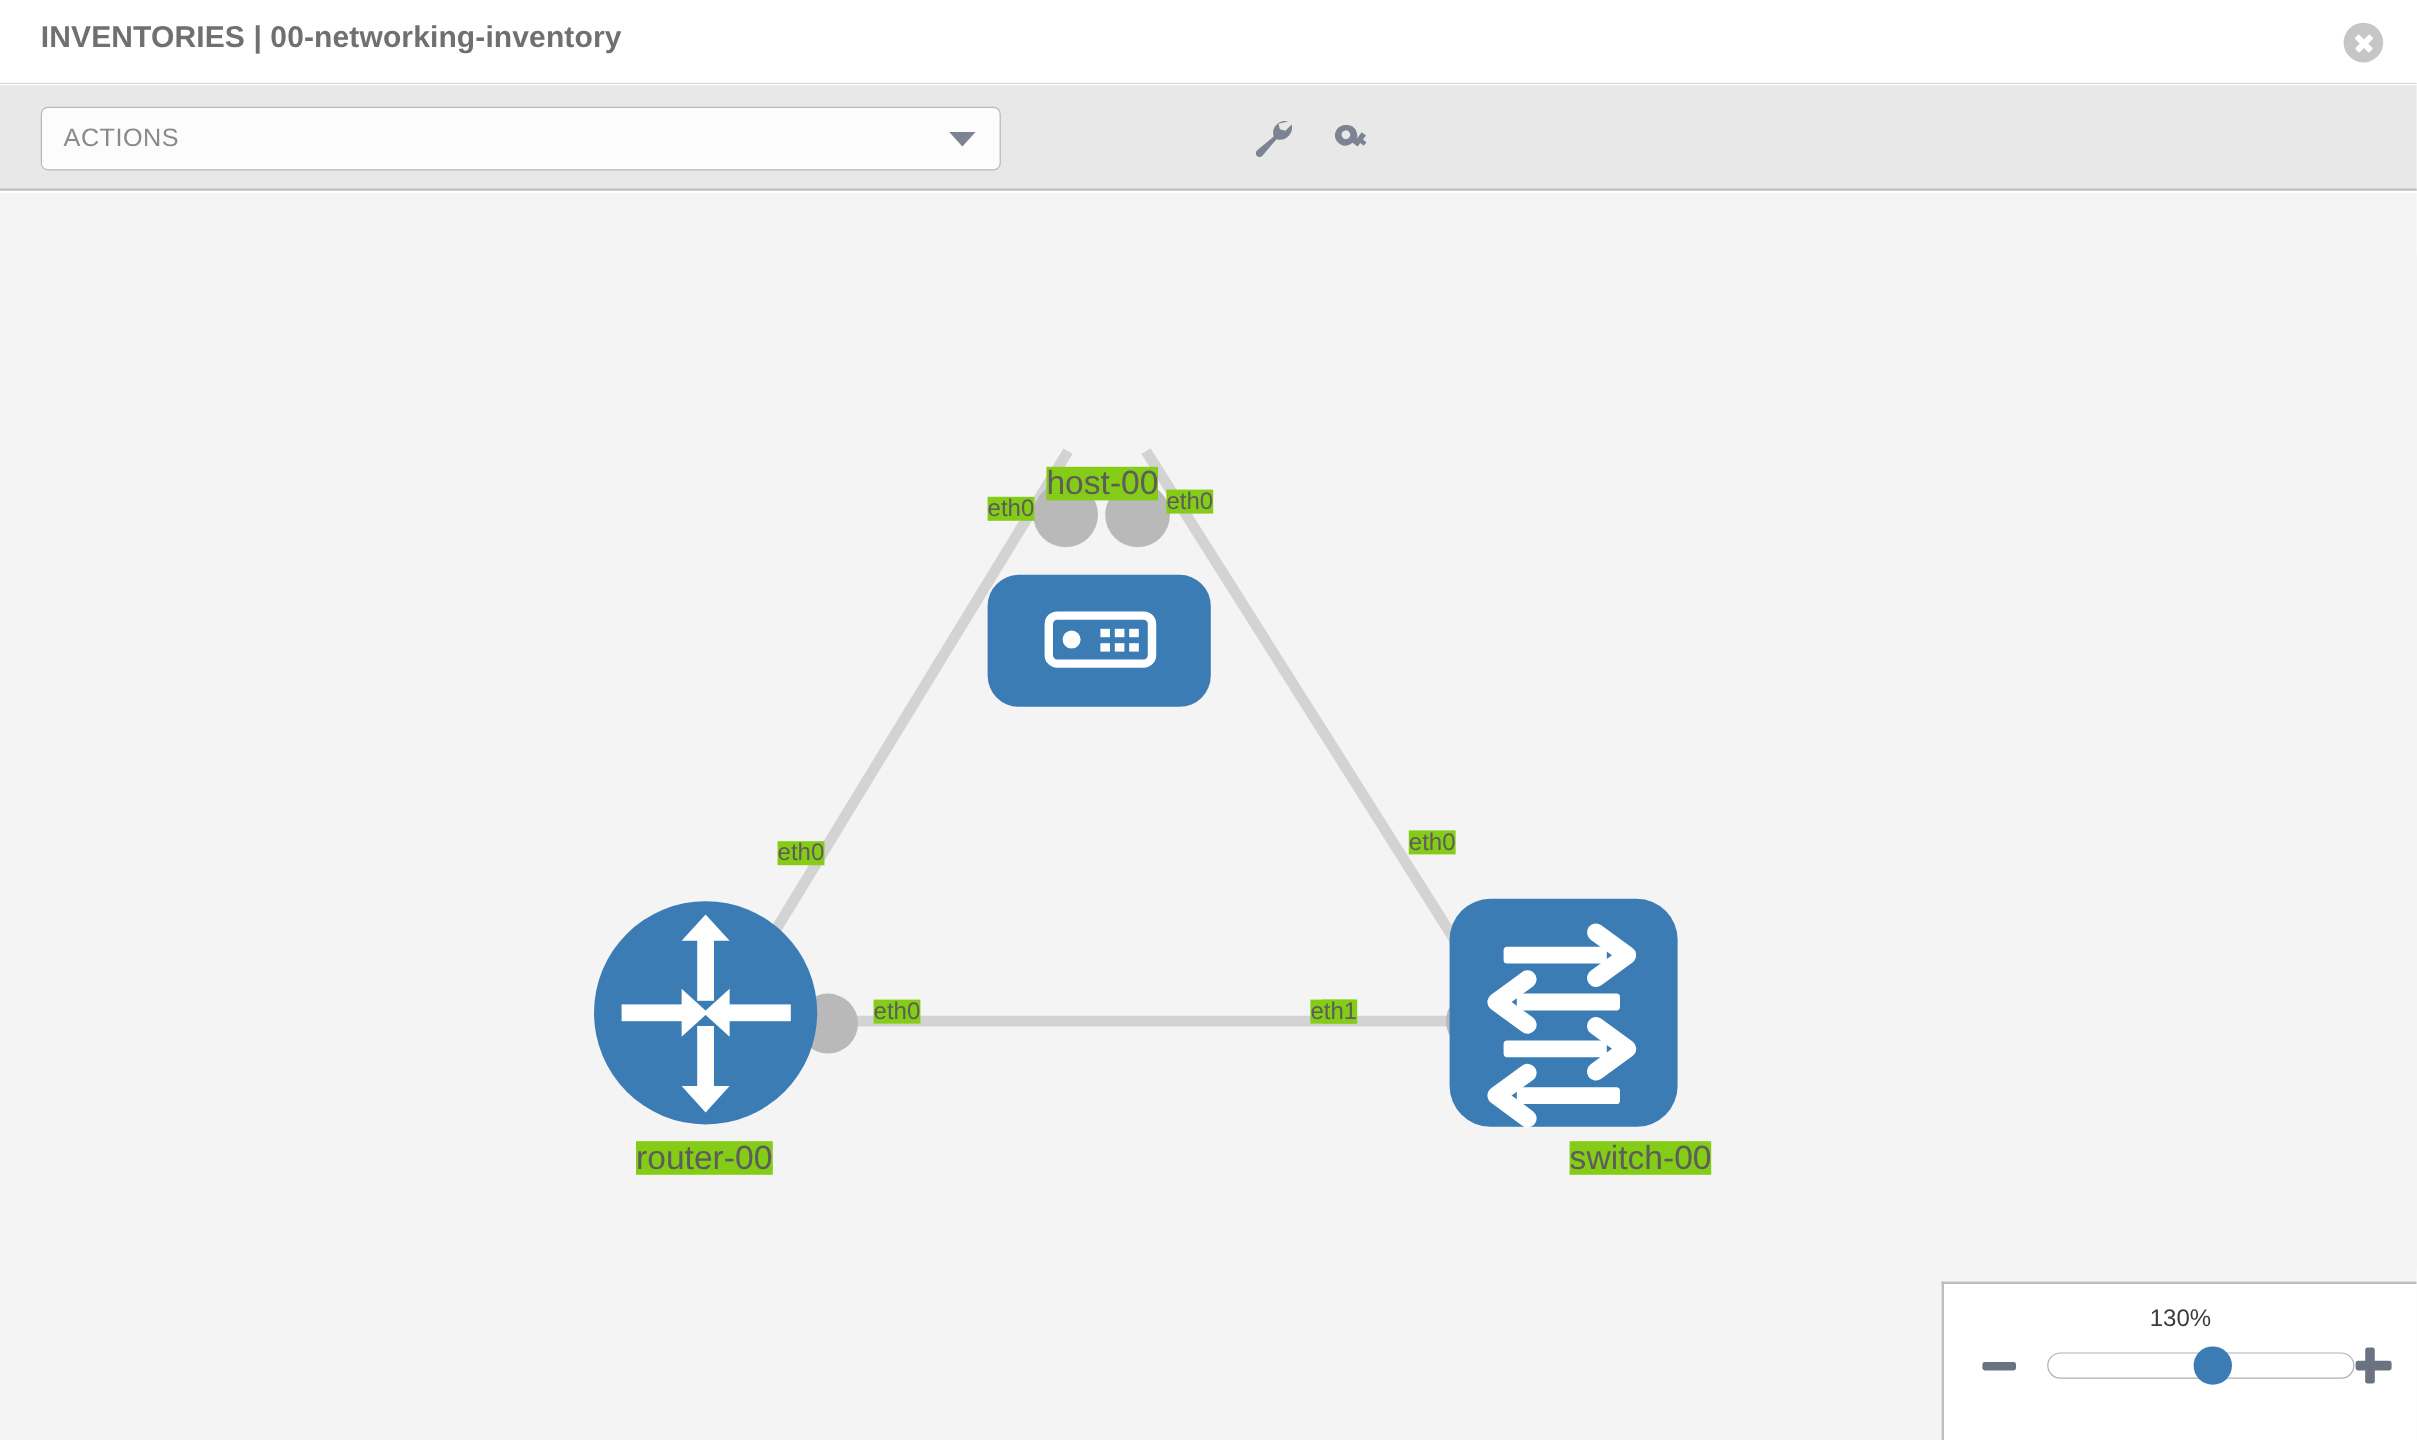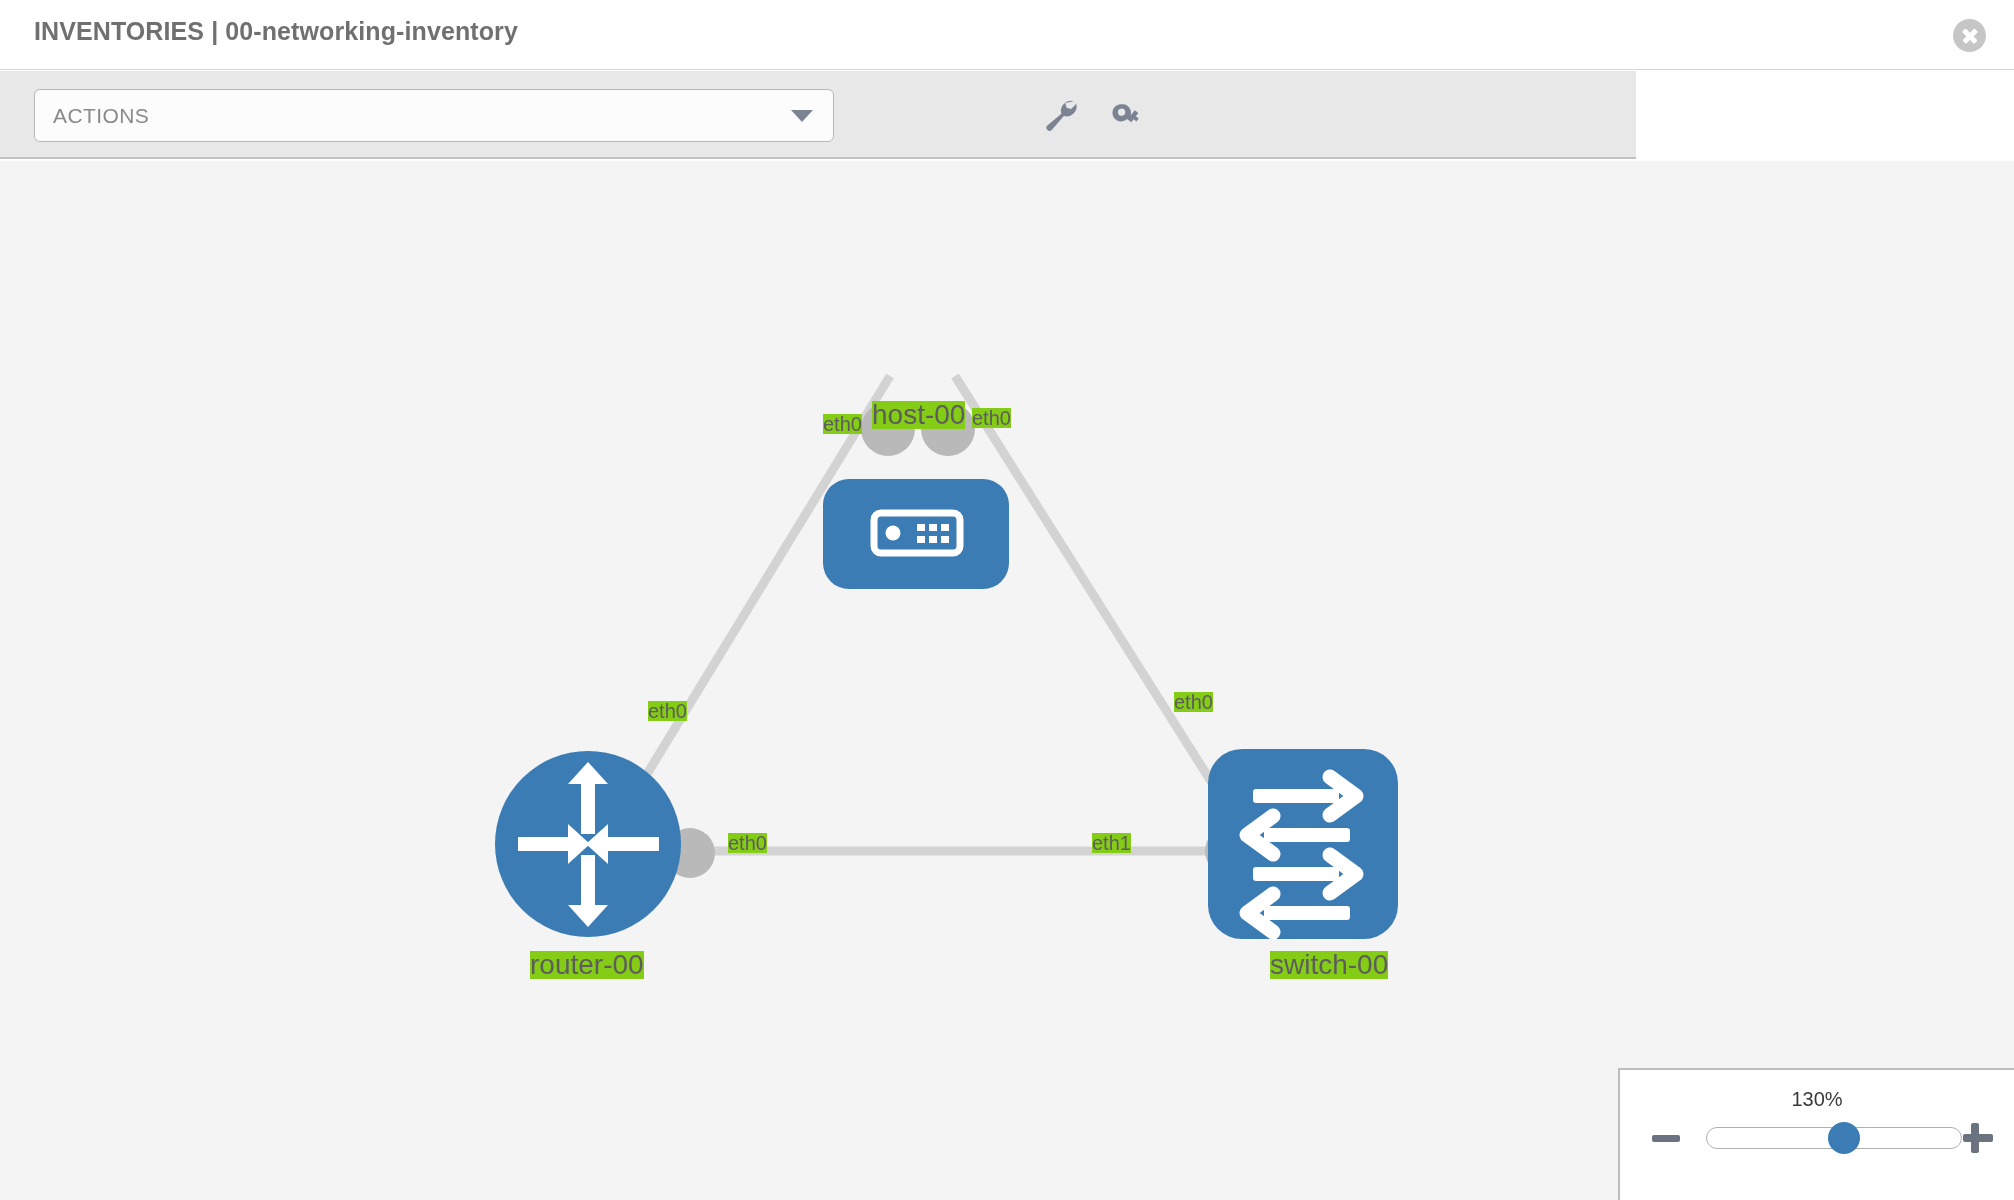--- a/index.html
+++ b/index.html
@@ -60,21 +60,21 @@
     background: #ffffff;
     border-radius: 1px;
   }
   .close-btn::before { transform: translate(-50%,-50%) rotate(45deg); }
   .close-btn::after  { transform: translate(-50%,-50%) rotate(-45deg); }
 
   
   .toolbar {
     position: absolute;
     top: 71px; left: 0;
-    width: 1636px;
+    width: 2014px;
     height: 88px;
     background: #e8e8e8;
     border-bottom: 2px solid #c2c2c2;
   }
 
   .select-box {
     position: absolute;
     background: #fcfcfc;
     border: 1px solid #b8b8b8;
     border-radius: 6px;
@@ -308,33 +308,33 @@
           </g>
 
           <g>
             <rect x="1264" y="745" width="86" height="14" rx="3" stroke="none"></rect>
             <path d="M1273 733l-26 19 26 19" fill="none" stroke-width="15" stroke-linecap="round" stroke-linejoin="round"></path>
           </g>
         </g>
       </g>
     </svg>
 
-    <div class="nlabel node-name" style="left:872px; top:240px;">host-00</div>
+    <div class="nlabel node-name" style="left:872px; top:228px;">host-00</div>
     <div class="nlabel if-label" style="left:823px; top:253px;">eth0</div>
     <div class="nlabel if-label" style="left:972px; top:247px;">eth0</div>
 
     <div class="nlabel if-label" style="left:648px; top:540px;">eth0</div>
     <div class="nlabel if-label" style="left:1174px; top:531px;">eth0</div>
 
     <div class="nlabel if-label" style="left:728px; top:672px;">eth0</div>
     <div class="nlabel if-label" style="left:1102px; top:672px;">eth</div>
     <div class="nlabel if-label" style="left:1092px; top:672px;">eth1</div>
 
     <div class="nlabel node-name" style="left:530px; top:790px;">router-00</div>
-    <div class="nlabel node-name" style="left:1270px; top:790px;text-align:center;">switch-00</div>
+    <div class="nlabel node-name" style="left:1308px; top:790px;text-align:center;">switch-00</div>
 
     <div class="zoom-panel">
       <div class="zoom-value">130%</div>
       <div class="zoom-minus"></div>
       <div class="zoom-track">
         <div class="zoom-thumb" id="zoom-thumb" style="left: 54%;"></div>
       </div>
       <div class="zoom-plus"></div>
     </div>
 

